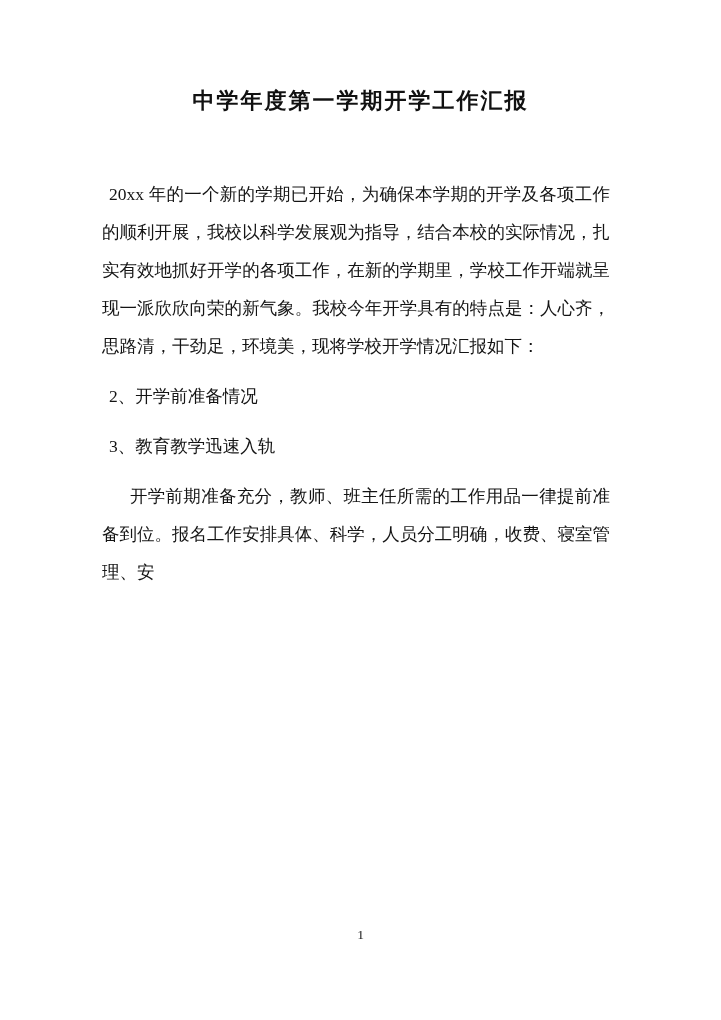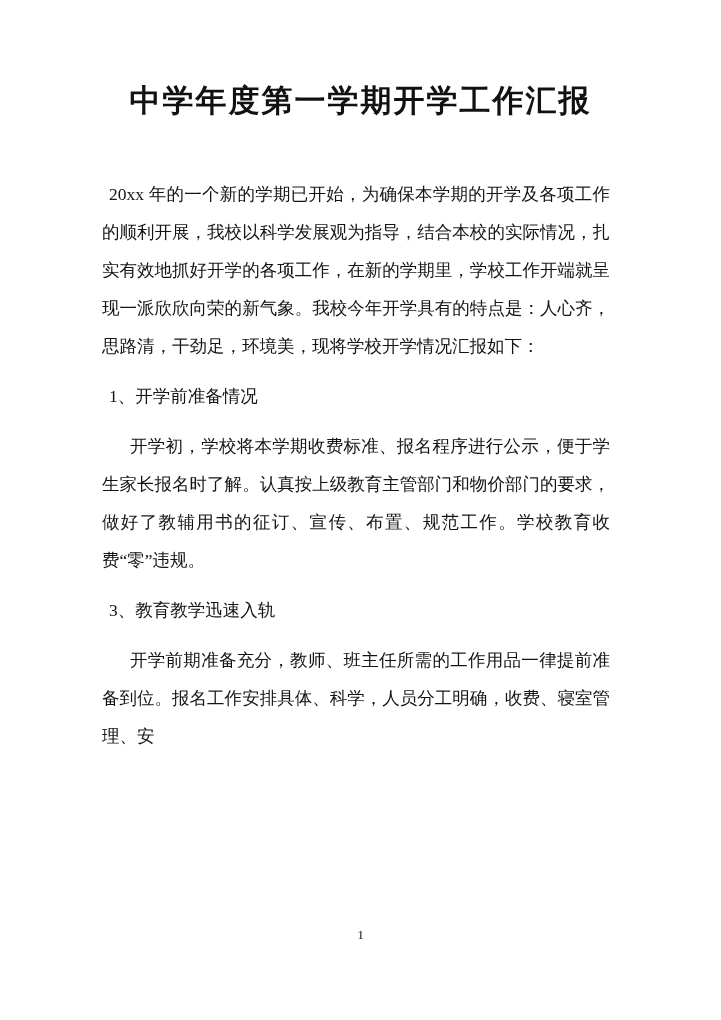--- a/index.html
+++ b/index.html
@@ -15,21 +15,21 @@
     overflow: hidden;
     font-family: "Liberation Serif", "DejaVu Serif", serif;
     color: #161616;
   }
   .doc-title {
     position: absolute;
     top: 82px;
     left: 0;
     width: 721px;
     text-align: center;
-    font-size: 31px;
+    font-size: 22px;
     font-weight: bold;
     letter-spacing: 2px;
     line-height: 38px;
     color: #111111;
   }
   .doc-body {
     position: absolute;
     top: 163px;
     left: 90px;
     width: 532px;
@@ -62,21 +62,20 @@
 </style>
 </head>
 <body>
 
 <div class="page">
 
   <div class="doc-title">中学年度第一学期开学工作汇报</div>
 
   <div class="doc-body">
     <p class="block first-para">20xx 年的一个新的学期已开始，为确保本学期的开学及各项工作的顺利开展，我校以科学发展观为指导，结合本校的实际情况，扎实有效地抓好开学的各项工作，在新的学期里，学校工作开端就呈现一派欣欣向荣的新气象。我校今年开学具有的特点是：人心齐，思路清，干劲足，环境美，现将学校开学情况汇报如下：</p>
-    <p class="block heading">1、开学前准备情况</p>
-    <p class="block">开学初，学校将本学期收费标准、报名程序进行公示，便于学生家长报名时了解。认真按上级教育主管部门和物价部门的要求，做好了教辅用书的征订、宣传、布置、规范工作。学校教育收费“零”违规。</p>
+    <p class="block heading">2、开学前准备情况</p>
     <p class="block heading">3、教育教学迅速入轨</p>
     <p class="block">开学前期准备充分，教师、班主任所需的工作用品一律提前准备到位。报名工作安排具体、科学，人员分工明确，收费、寝室管理、安</p>
   </div>
 
   <div class="page-footer">1</div>
 
 </div>
 
 </body></html>

